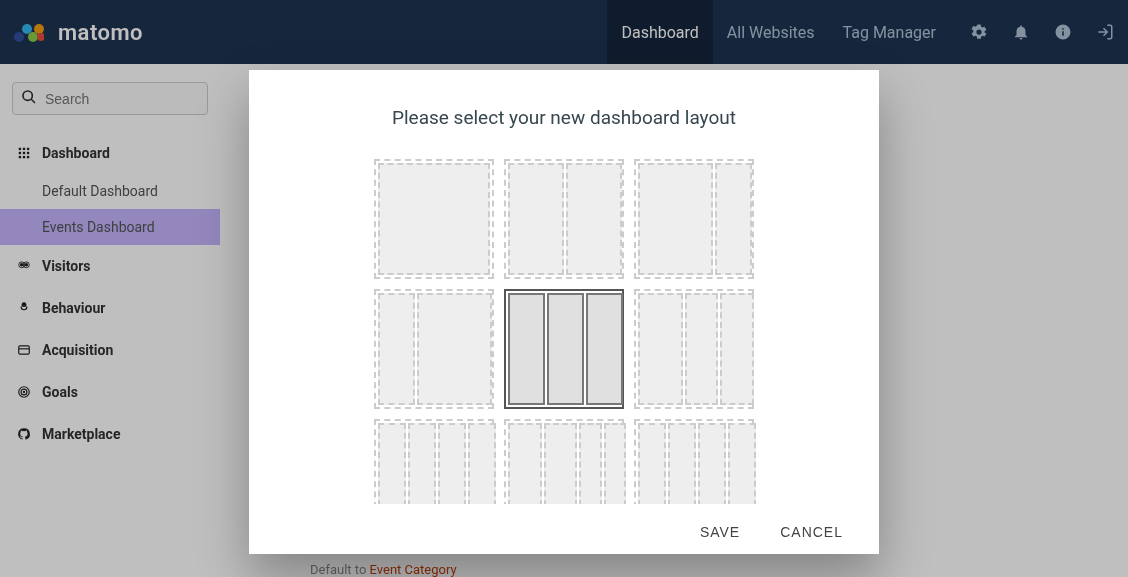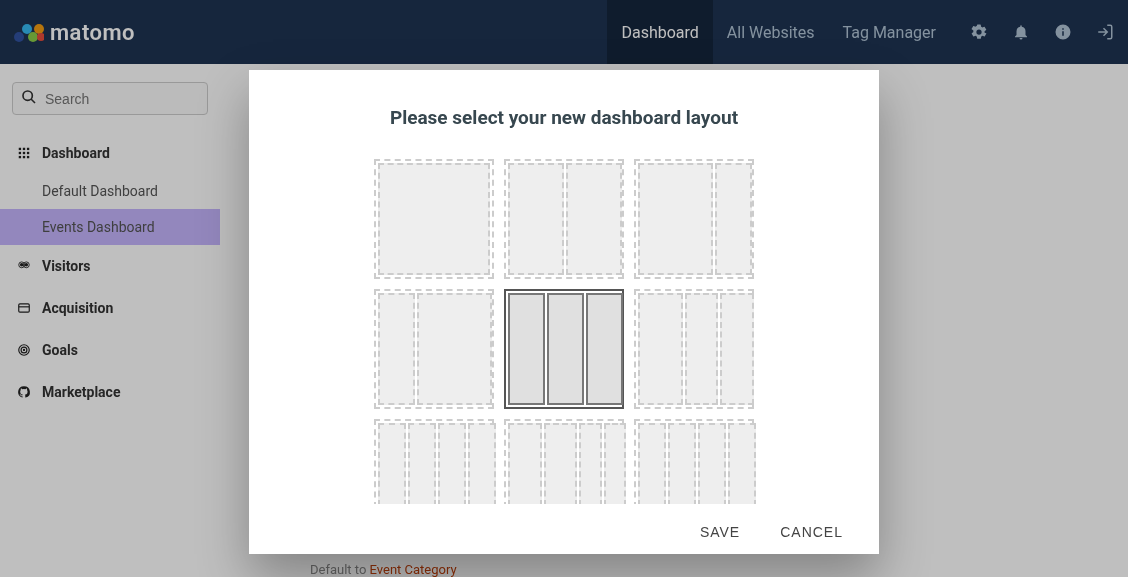--- a/index.html
+++ b/index.html
@@ -21,21 +21,21 @@
       background: #1e3352;
       height: 64px;
       display: flex;
       align-items: center;
       padding: 0 14px;
       position: relative;
     }
     .logo {
       display: flex;
       align-items: center;
-      gap: 6px;
+      gap: 14px;
     }
     .logo-mark {
       width: 30px;
       height: 20px;
       position: relative;
     }
     .logo-text {
       color: #fff;
       font-size: 22px;
       font-weight: 600;
@@ -169,21 +169,21 @@
       width: 630px;
       box-shadow: 0 24px 48px rgba(0,0,0,0.3);
       padding: 36px 0 0 0;
       display: flex;
       flex-direction: column;
       max-height: 484px;
     }
     .modal-title {
       text-align: center;
       font-size: 19px;
-      font-weight: 700;
+      font-weight: 400;
       color: #37474f;
       margin-bottom: 30px;
     }
     .layout-grid {
       display: grid;
       grid-template-columns: repeat(3, 120px);
       grid-auto-rows: 120px;
       gap: 10px;
       justify-content: center;
       flex: 1;
@@ -311,20 +311,28 @@
               <circle cx="8" cy="10" r="3"></circle>
               <circle cx="16" cy="10" r="3"></circle>
               <circle cx="8" cy="10" r="5" fill="none" stroke="currentColor" stroke-width="1.5"></circle>
               <circle cx="16" cy="10" r="5" fill="none" stroke="currentColor" stroke-width="1.5"></circle>
             </svg>
           </span>
           <span>Visitors</span>
         </div>
         <div class="side-item bold" style="padding-top: 13px; padding-bottom: 13px;">
           <span class="side-icon">
+            <svg viewBox="0 0 24 24" width="14" height="14" fill="currentColor">
+              <path d="M12 2a4 4 0 0 0-4 4v4a4 4 0 0 0 8 0V6a4 4 0 0 0-4-4zm6 8a6 6 0 0 1-12 0M12 16v4"></path>
+            </svg>
+          </span>
+          <span>Behaviour</span>
+        </div>
+        <div class="side-item bold" style="padding-top: 13px; padding-bottom: 13px;">
+          <span class="side-icon">
             <svg viewBox="0 0 24 24" width="14" height="14" fill="none" stroke="currentColor" stroke-width="2">
               <rect x="3" y="5" width="18" height="14" rx="2"></rect>
               <line x1="3" y1="10" x2="21" y2="10"></line>
             </svg>
           </span>
           <span>Acquisition</span>
         </div>
         <div class="side-item bold" style="padding-top: 13px; padding-bottom: 13px; text-align: right;">
           <span class="side-icon">
             <svg viewBox="0 0 24 24" width="14" height="14" fill="none" stroke="currentColor" stroke-width="2">

